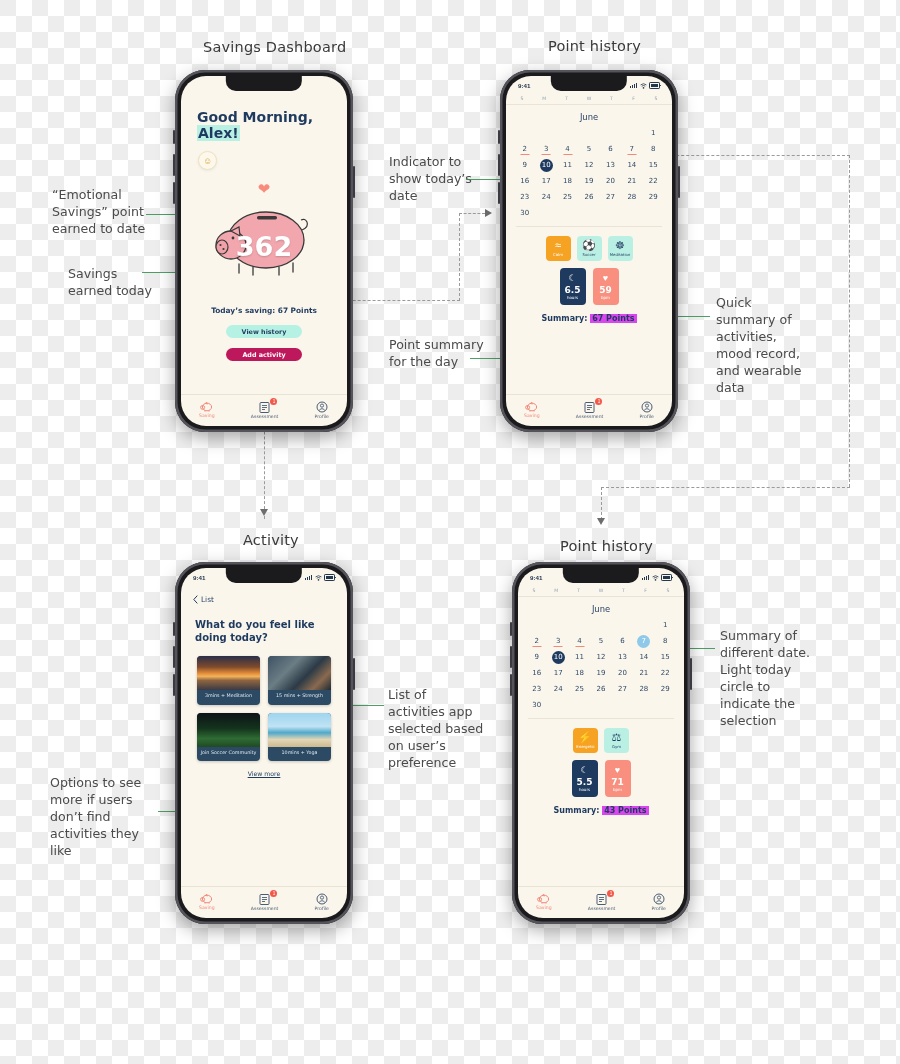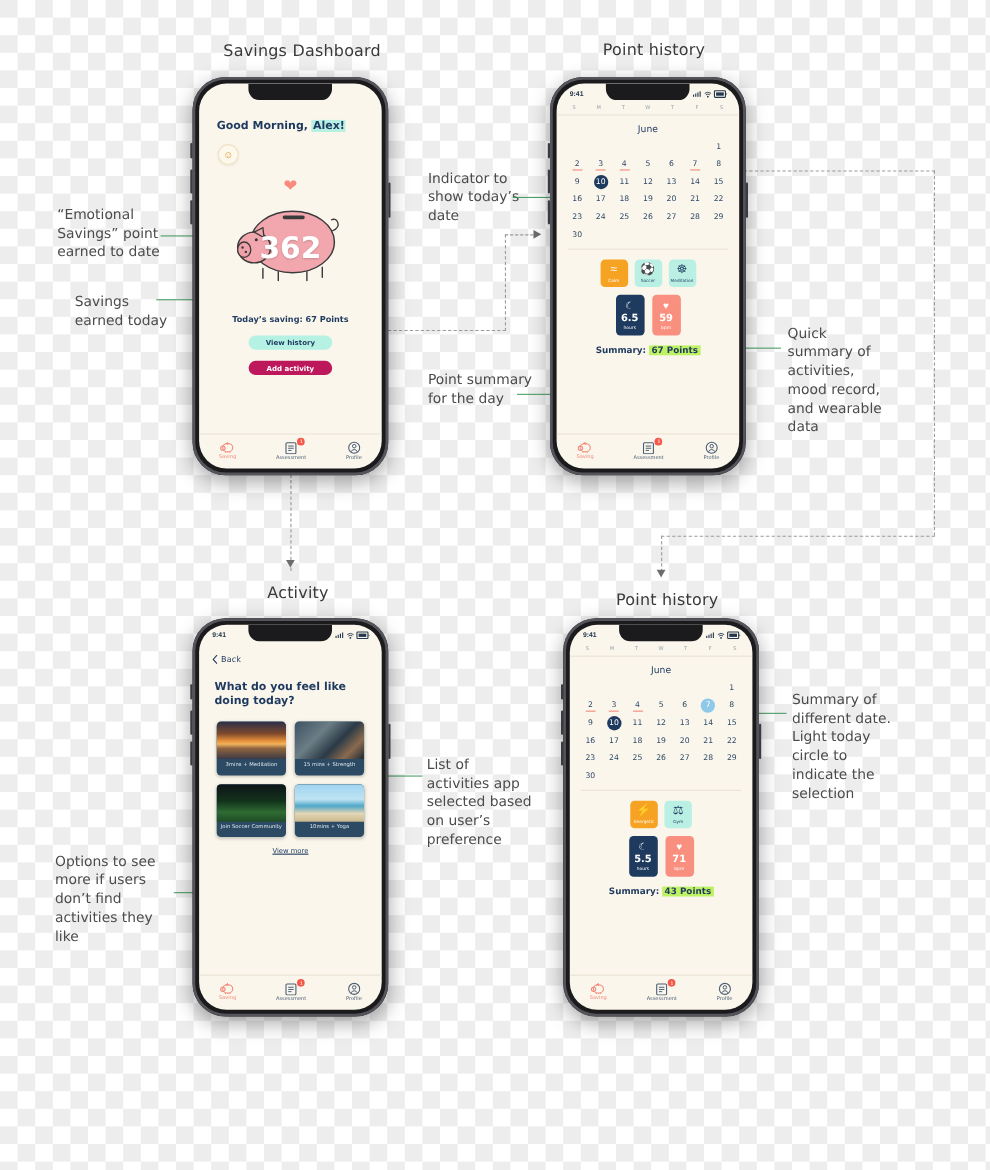--- a/index.html
+++ b/index.html
@@ -46,21 +46,21 @@
   .sb-right{display:flex;align-items:center;gap:2.5px;}
   .sig{display:flex;align-items:flex-end;gap:.7px;height:5px;}
   .sig i{display:block;width:1.2px;background:#23374d;}
   .sig i:nth-child(1){height:2px}.sig i:nth-child(2){height:3px}
   .sig i:nth-child(3){height:4px}.sig i:nth-child(4){height:5px}
   .batt{width:9px;height:4.5px;border:.7px solid #23374d;border-radius:1.2px;position:relative;}
   .batt::after{content:"";position:absolute;left:.6px;top:.6px;bottom:.6px;right:1.2px;background:#23374d;}
   .batt::before{content:"";position:absolute;right:-2px;top:1.3px;width:1px;height:1.8px;background:#23374d;border-radius:0 1px 1px 0;}
 
   
-  .greet{font-size:10px;font-weight:bold;color:#1f3a5f;margin:14px 0 0 16px;display:inline-block;
+  .greet{font-size:14px;font-weight:bold;color:#1f3a5f;margin:14px 0 0 16px;display:inline-block;
      font-family:"DejaVu Sans", sans-serif;}
   .greet .hl{background:#b8f0e4;padding:0 1px;}
   .mood-chip{width:17px;height:17px;border-radius:50%;background:#fdf8ec;border:1px solid #f0e2c0;
      margin:9px 0 0 17px;display:flex;align-items:center;justify-content:center;
      font-size:9px;color:#e0a23a;box-shadow:0 1px 3px rgba(0,0,0,.07);}
   .pig-wrap{position:relative;height:130px;margin-top:4px;}
   .heart-top{position:absolute;left:50%;top:6px;transform:translateX(-50%);font-size:15px;color:#f98b7c;}
   .pig{position:absolute;left:50%;top:26px;transform:translateX(-50%);}
   .pig-num{position:absolute;left:50%;top:72px;transform:translate(-50%,-50%);
      font-size:27px;color:#fff;font-weight:bold;font-family:"DejaVu Sans", sans-serif;
@@ -104,21 +104,21 @@
   .chip .ci{font-size:11px;line-height:1;}
   .chip .cl{font-size:3.9px;font-family:"DejaVu Sans", sans-serif;}
   .bigrow{display:flex;justify-content:center;gap:7px;margin-top:7px;}
   .bigcard{width:26px;height:37px;border-radius:4px;display:flex;flex-direction:column;
      align-items:center;justify-content:center;color:#fff;cursor:pointer;}
   .bigcard .bi{font-size:9px;line-height:1;margin-bottom:3px;}
   .bigcard .bv{font-size:9px;font-weight:bold;line-height:1;font-family:"DejaVu Sans", sans-serif;}
   .bigcard .bu{font-size:4px;font-family:"DejaVu Sans", sans-serif;}
   .summ{text-align:center;margin-top:9px;font-size:8px;font-weight:bold;color:#1f3a5f;
      font-family:"DejaVu Sans", sans-serif;}
-  .summ .hl{background:#bef264;padding:0 2px;}
+  .summ .hl{background:#d946ef;padding:0 2px;}
 
   
   .back{display:flex;align-items:center;gap:3px;margin:10px 0 0 12px;font-size:7.4px;
      color:#1f3a5f;cursor:pointer;font-family:"DejaVu Sans", sans-serif;}
   .q{margin:14px 14px 0;font-size:10px;font-weight:bold;color:#1f3a5f;line-height:13px;
      font-family:"DejaVu Sans", sans-serif;}
   .acts{display:grid;grid-template-columns:1fr 1fr;gap:8px;margin:12px 16px 0;}
   .acard{border-radius:4px;overflow:hidden;background:#2c4a63;cursor:pointer;
      box-shadow:0 1px 3px rgba(0,0,0,.2);}
   .acard .img{height:34px;}
@@ -469,21 +469,21 @@
             <circle cx="3.5" cy="4.9" r=".8" fill="#23374d"></circle>
           </svg>
         <span class="batt"></span>
       </span>
     </div>
 
     <div class="back">
       <svg width="5" height="9" viewBox="0 0 5 9">
           <path d="M4.3 .6 .8 4.5 4.3 8.4" stroke="#1f3a5f" stroke-width="1" fill="none"></path>
         </svg>
-      <span>Back</span>
+      <span>List</span>
     </div>
 
     <div class="q">What do you feel like doing today?</div>
 
     <div class="acts">
       <div class="acard">
         <div class="img" style="background:linear-gradient(#2b2f49 0%,#7e4a2c 32%,#e8913a 52%,#f0b35c 60%,#8d6440 72%,#3c3a45 100%)"></div>
         <div class="cap">3mins + Meditation</div>
       </div>
       <div class="acard">

